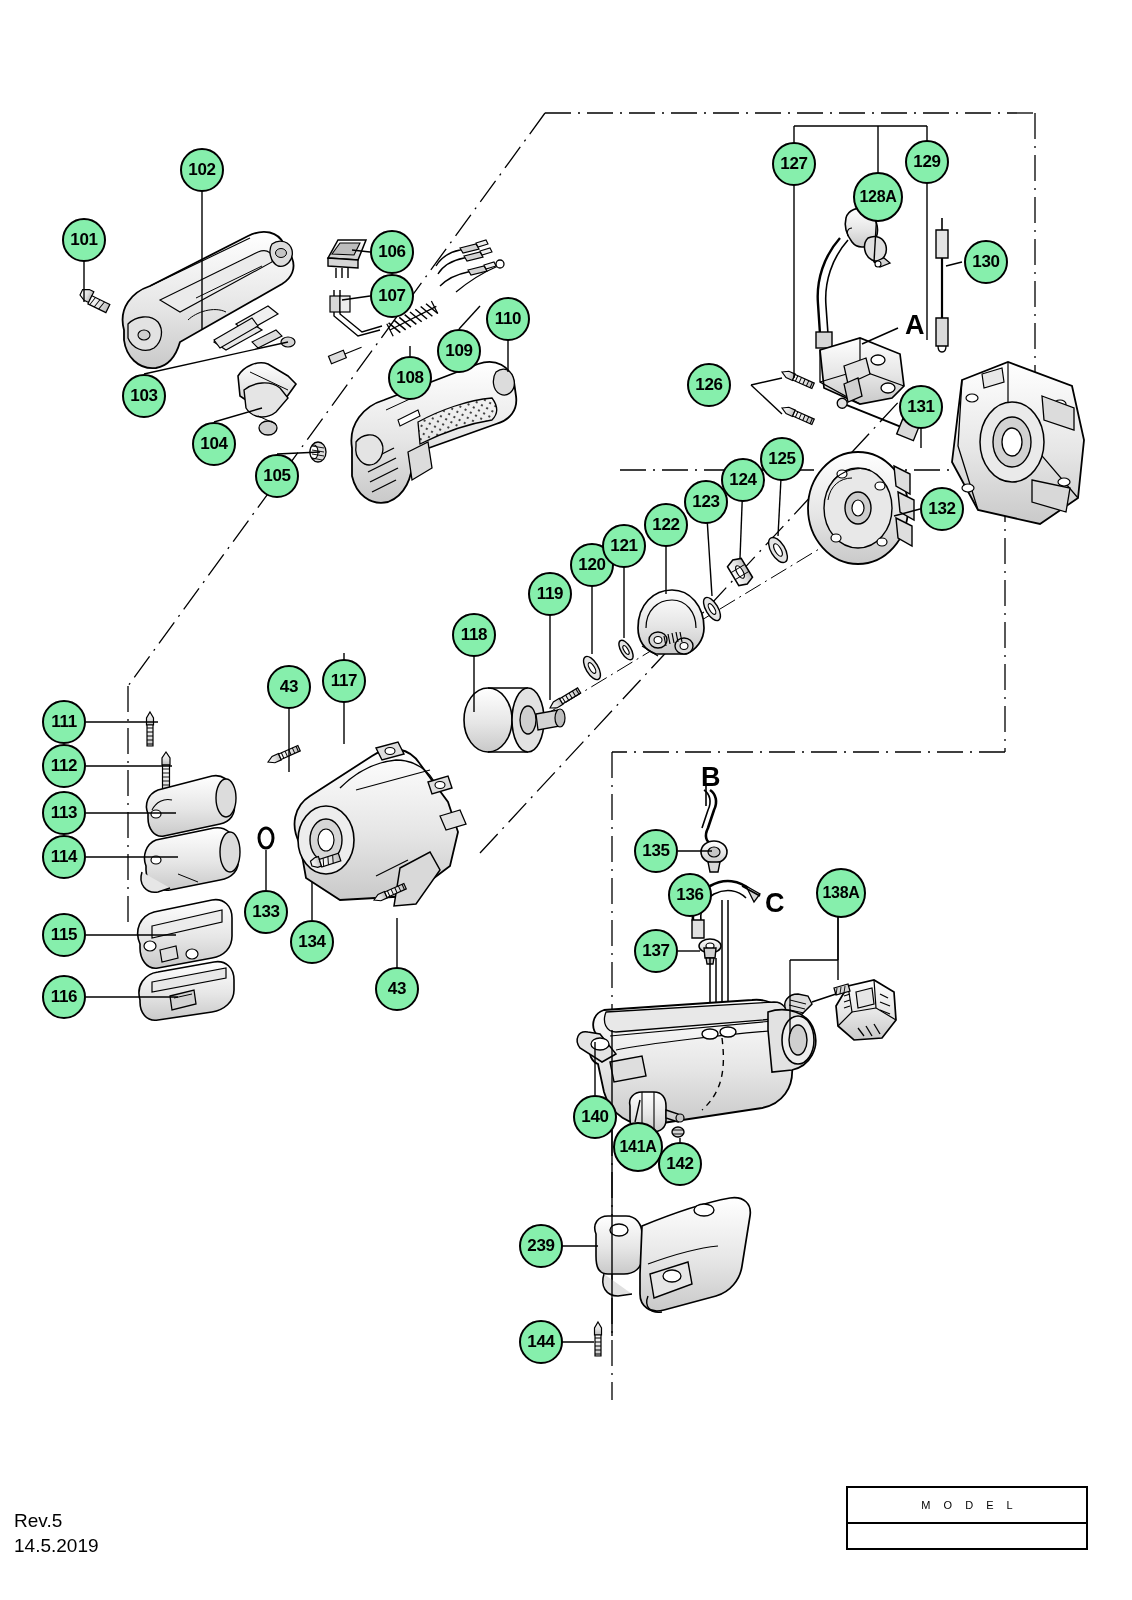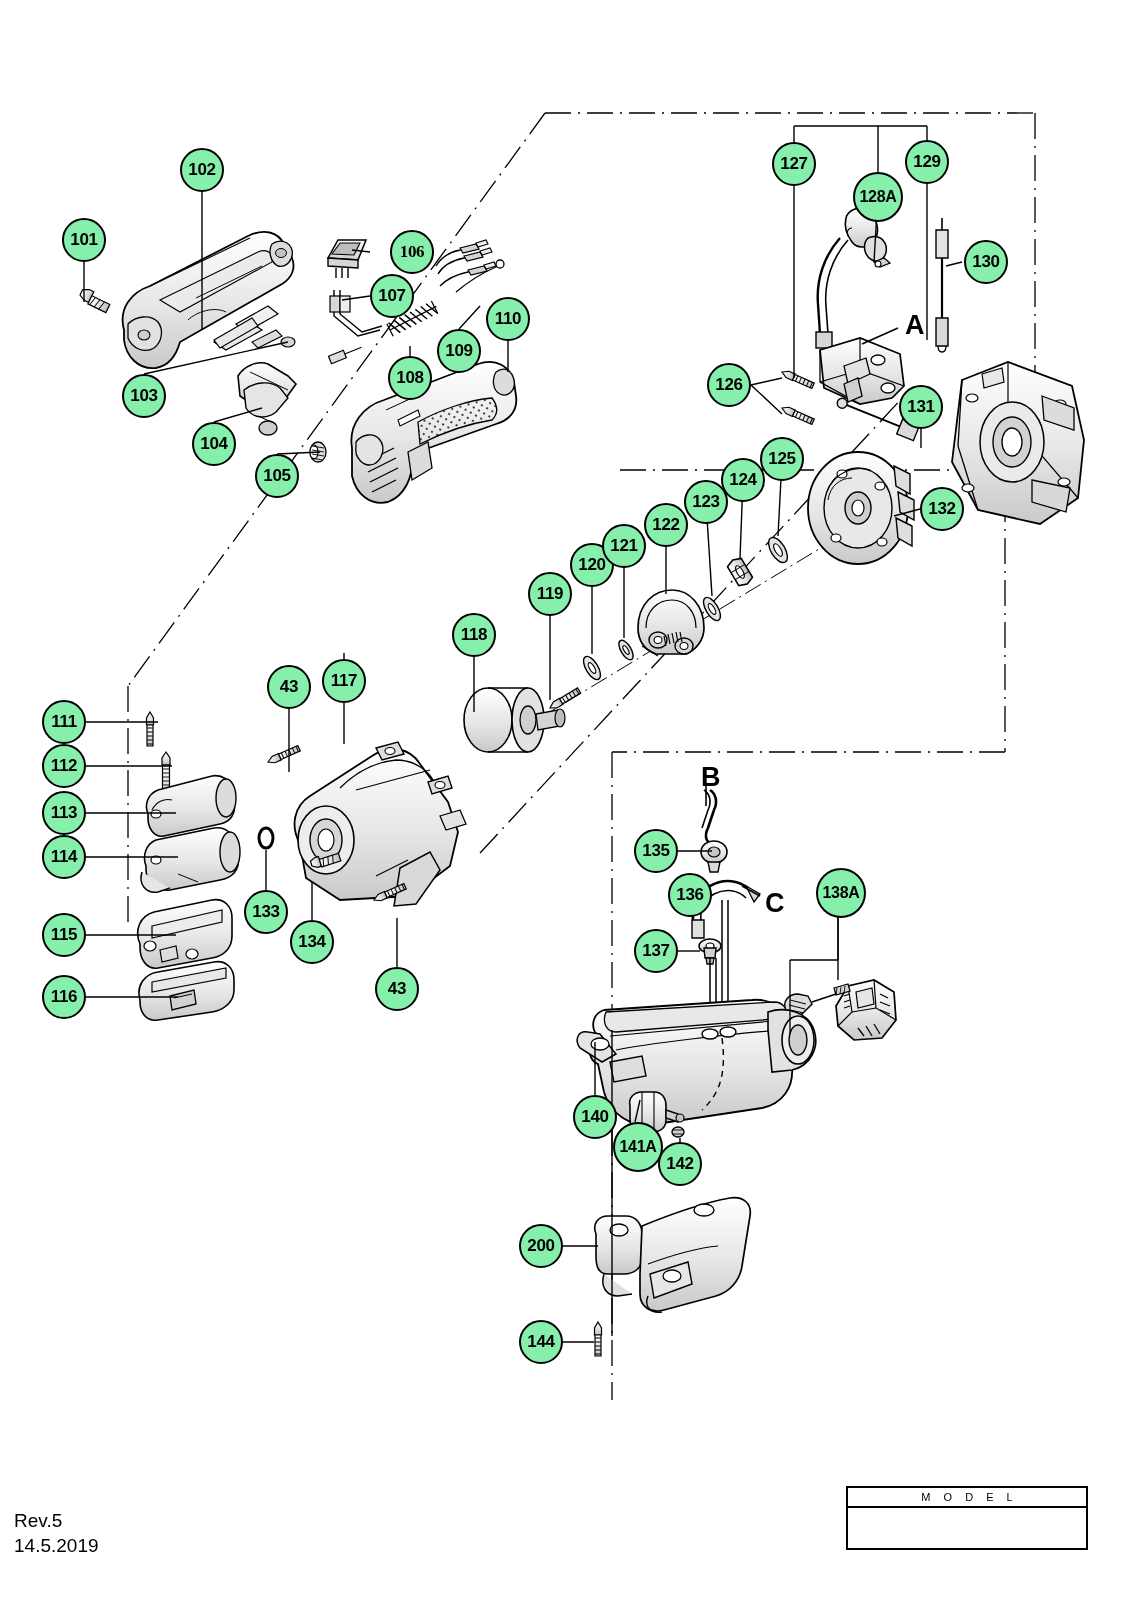--- a/index.html
+++ b/index.html
@@ -9,21 +9,21 @@
   svg.art{position:absolute;left:0;top:0;width:1132px;height:1600px;overflow:visible;}
 
   .callout{position:absolute;width:44px;height:44px;border:2px solid #000;border-radius:50%;
            background:#86efac;display:flex;align-items:center;justify-content:center;
            font-size:17px;font-weight:bold;letter-spacing:-0.3px;box-sizing:border-box;z-index:6;}
   .callout.wide{width:50px;height:50px;font-size:16px;}
 
   .letter{position:absolute;font-size:27px;font-weight:bold;z-index:6;font-family:"Liberation Sans",sans-serif;}
 
   .modelbox{position:absolute;left:846px;top:1486px;width:238px;height:60px;border:2px solid #000;background:#fff;z-index:7;}
-  .modelbox .hdr{height:20px;border-bottom:2px solid #000;display:flex;align-items:center;justify-content:center;
+  .modelbox .hdr{height:36px;border-bottom:2px solid #000;display:flex;align-items:center;justify-content:center;
                  font-size:11px;letter-spacing:5px;padding-left:5px;box-sizing:border-box;}
   .modelbox .val{height:38px;display:flex;align-items:center;justify-content:center;font-size:28px;}
 
   .rev{position:absolute;left:14px;top:1508px;font-size:19px;line-height:25px;z-index:7;}
 </style>
 </head>
 <body>
 
 <div id="sheet">
 
@@ -635,57 +635,57 @@
       </g>
     </g>
   </svg>
 
   <div id="callout-layer">
       <div class="callout" style="left: 62px; top: 218px;">101</div>
       <div class="callout" style="left: 180px; top: 148px;">102</div>
       <div class="callout" style="left: 122px; top: 374px;">103</div>
       <div class="callout" style="left: 192px; top: 422px;">104</div>
       <div class="callout" style="left: 255px; top: 454px;">105</div>
-      <div class="callout" style="left: 390px; top: 230px; font-family: Liberation Serif, serif;">106</div>
+      <div class="callout" style="left: 370px; top: 230px;">106</div>
       <div class="callout" style="left: 370px; top: 274px;">107</div>
       <div class="callout" style="left: 388px; top: 356px;">108</div>
       <div class="callout" style="left: 437px; top: 329px;">109</div>
       <div class="callout" style="left: 486px; top: 297px;">110</div>
       <div class="callout" style="left: 42px; top: 700px;">111</div>
       <div class="callout" style="left: 42px; top: 744px;">112</div>
       <div class="callout" style="left: 42px; top: 791px;">113</div>
       <div class="callout" style="left: 42px; top: 835px;">114</div>
       <div class="callout" style="left: 42px; top: 913px;">115</div>
       <div class="callout" style="left: 42px; top: 975px;">116</div>
       <div class="callout" style="left: 322px; top: 659px;">117</div>
       <div class="callout" style="left: 452px; top: 613px;">118</div>
       <div class="callout" style="left: 528px; top: 572px;">119</div>
       <div class="callout" style="left: 570px; top: 543px;">120</div>
       <div class="callout" style="left: 602px; top: 524px;">121</div>
       <div class="callout" style="left: 644px; top: 503px; text-align: center;">122</div>
       <div class="callout" style="left: 684px; top: 480px;">123</div>
       <div class="callout" style="left: 721px; top: 458px;">124</div>
       <div class="callout" style="left: 760px; top: 437px;">125</div>
-      <div class="callout" style="left: 707px; top: 363px;">126</div>
+      <div class="callout" style="left: 687px; top: 363px;">126</div>
       <div class="callout" style="left: 772px; top: 142px;">127</div>
       <div class="callout wide" style="left: 853px; top: 172px;">128A</div>
       <div class="callout" style="left: 905px; top: 140px;">129</div>
       <div class="callout" style="left: 964px; top: 240px;">130</div>
       <div class="callout" style="left: 899px; top: 385px;">131</div>
       <div class="callout" style="left: 920px; top: 487px;">132</div>
       <div class="callout" style="left: 244px; top: 890px;">133</div>
       <div class="callout" style="left: 290px; top: 920px;">134</div>
       <div class="callout" style="left: 634px; top: 829px;">135</div>
       <div class="callout" style="left: 668px; top: 873px;">136</div>
       <div class="callout" style="left: 634px; top: 929px;">137</div>
       <div class="callout wide" style="left: 816px; top: 868px;">138A</div>
       <div class="callout" style="left: 573px; top: 1095px;">140</div>
       <div class="callout wide" style="left: 613px; top: 1122px;">141A</div>
       <div class="callout" style="left: 658px; top: 1142px;">142</div>
-      <div class="callout" style="left: 519px; top: 1224px;">200</div>
+      <div class="callout" style="left: 519px; top: 1224px;">239</div>
       <div class="callout" style="left: 519px; top: 1320px;">144</div>
       <div class="callout" style="left: 267px; top: 665px;">43</div>
       <div class="callout" style="left: 375px; top: 967px;">43</div>
     </div>
   <div id="letter-layer">
       <div class="letter" style="left: 905px; top: 310px;">A</div>
       <div class="letter" style="left: 701px; top: 762px;">B</div>
       <div class="letter" style="left: 765px; top: 888px;">C</div>
     </div>
 

